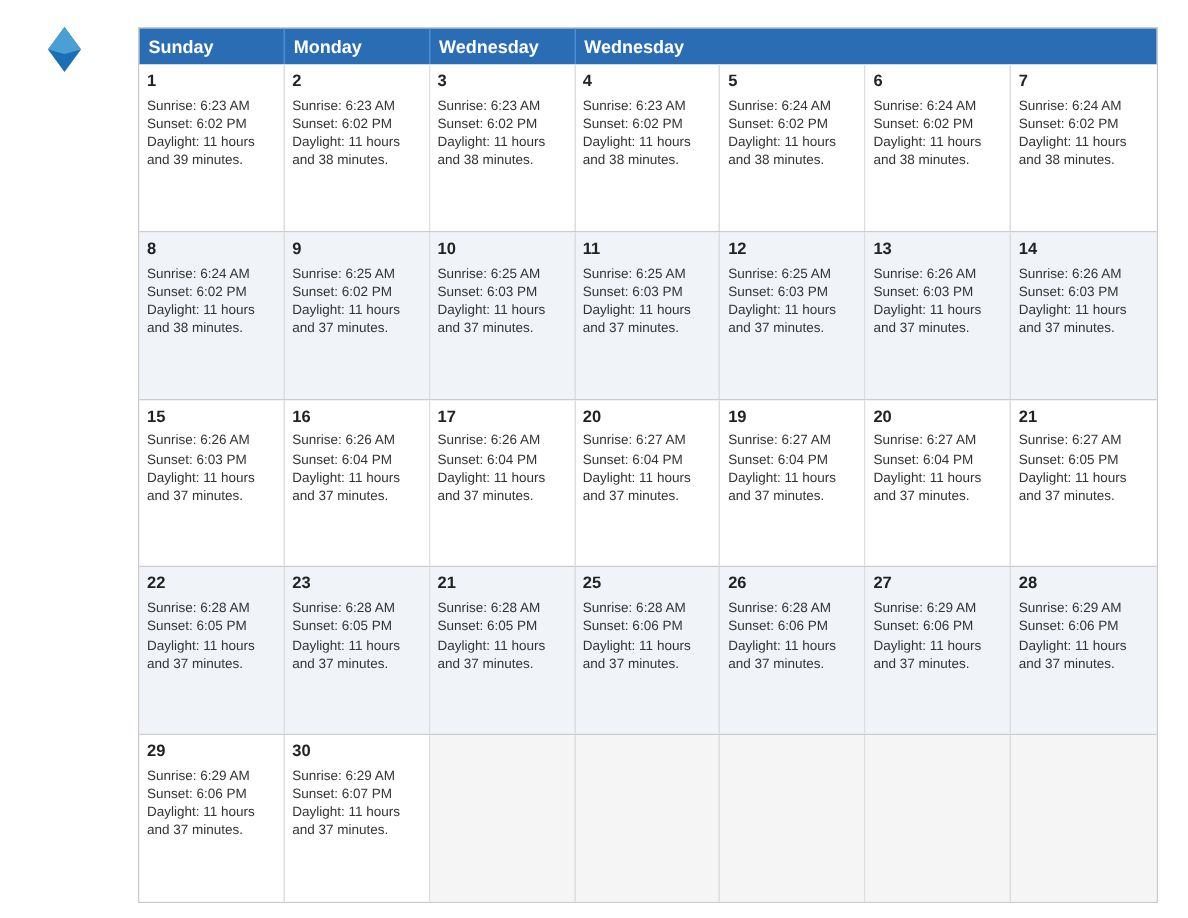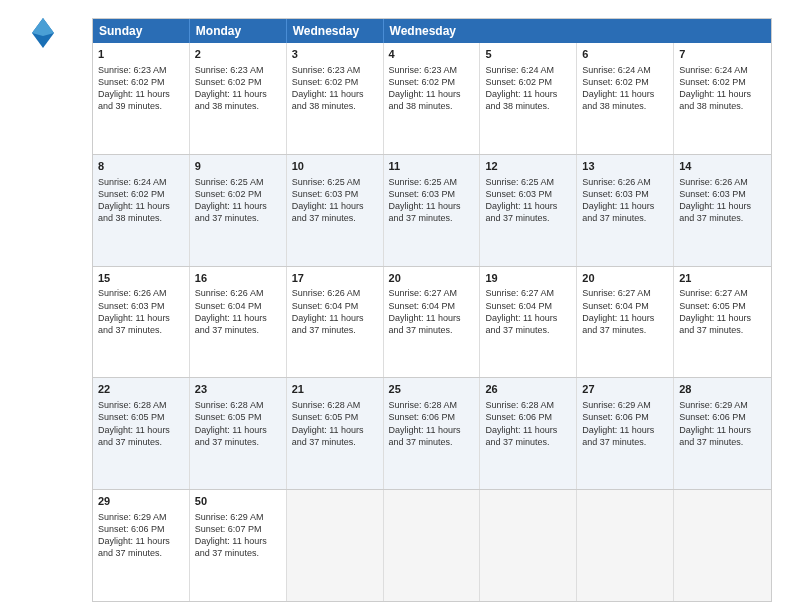--- a/index.html
+++ b/index.html
@@ -347,21 +347,21 @@
         </div>
         <div class="cal-row">
           <div class="cal-cell">
             <div class="day-num">29</div>
             <div class="cell-text">Sunrise: 6:29 AM</div>
             <div class="cell-text">Sunset: 6:06 PM</div>
             <div class="cell-text">Daylight: 11 hours</div>
             <div class="cell-text">and 37 minutes.</div>
           </div>
           <div class="cal-cell">
-            <div class="day-num">50</div>
+            <div class="day-num">30</div>
             <div class="cell-text">Sunrise: 6:29 AM</div>
             <div class="cell-text">Sunset: 6:07 PM</div>
             <div class="cell-text">Daylight: 11 hours</div>
             <div class="cell-text">and 37 minutes.</div>
           </div>
           <div class="cal-cell empty"></div>
           <div class="cal-cell empty"></div>
           <div class="cal-cell empty"></div>
           <div class="cal-cell empty"></div>
           <div class="cal-cell empty"></div>

